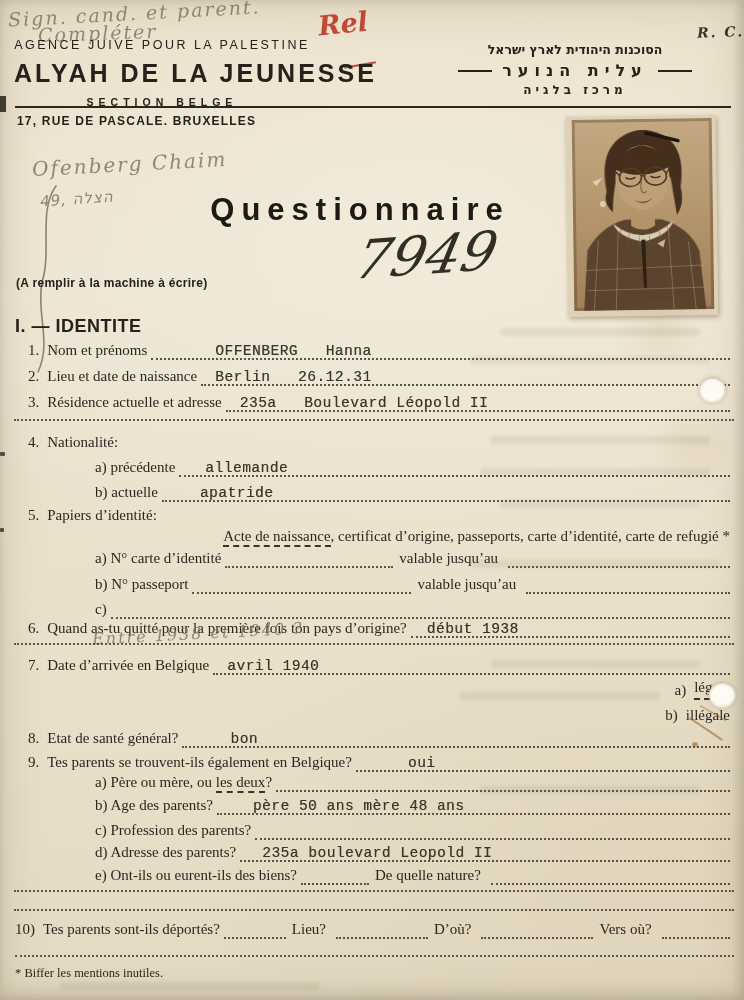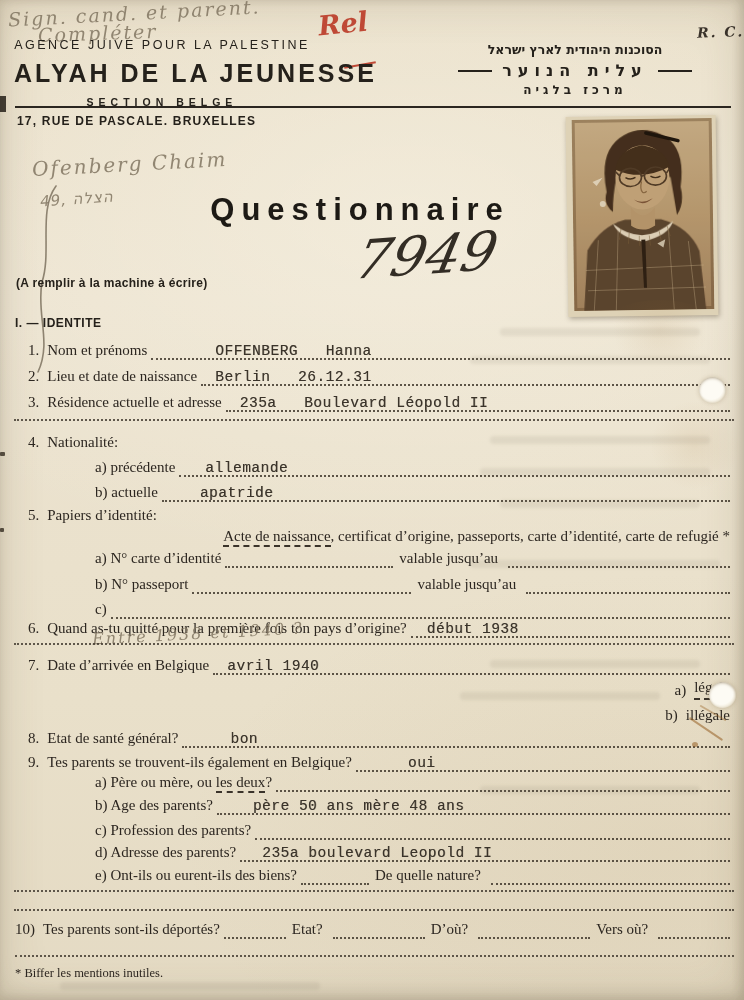--- a/index.html
+++ b/index.html
@@ -46,21 +46,21 @@
   .hw-name { left:32px; top:152px; font-size:20px; letter-spacing:2px; transform:rotate(-3deg); }
   .hw-heb { left:40px; top:190px; font-size:15px; letter-spacing:1px; transform:rotate(-4deg); font-family:"DejaVu Sans", sans-serif; font-style:italic; }
   .hw-entre { left:92px; top:624px; font-size:16px; letter-spacing:2px; transform:rotate(-3deg); }
   .hw-num { left:358px; top:224px; font-size:54px; color:#332d25; transform:skewX(-16deg) rotate(-4deg); font-family:"DejaVu Serif", serif; font-style:italic; font-weight:normal; }
 
   .brace { left:30px; top:182px; }
 
   
   .title { left:150px; top:192px; width:420px; text-align:center; font-size:31px; font-weight:bold; letter-spacing:7px; color:#1d1a15; }
   .subtitle { left:16px; top:276px; font-size:12px; font-weight:bold; letter-spacing:0.3px; color:#25211b; }
-  .sec-head { left:15px; top:316px; font-size:12px; font-weight:bold; letter-spacing:0.5px; color:#25211b; }
+  .sec-head { left:15px; top:316px; font-size:18px; font-weight:bold; letter-spacing:0.5px; color:#25211b; }
 
   
   .row { position:absolute; left:28px; right:14px; display:flex; align-items:flex-end; font-size:15px; line-height:1.25; height:22px; white-space:nowrap; }
   .indent { left:95px;justify-content:flex-end; }
   .qnum { flex:0 0 auto; margin-right:8px; }
   .qlabel { flex:0 0 auto; }
   .fill { flex:1 1 auto; border-bottom:2px dotted rgba(66,58,46,0.85); position:relative; height:20px; margin-left:4px; }
   .fill.fx { flex:0 0 auto; }
   .mid { flex:0 0 auto; margin:0 6px; }
   .ans { position:absolute; bottom:-2px; font-family:"Liberation Mono", monospace; font-size:14.5px; letter-spacing:0.5px; color:#3a332a; white-space:pre; text-shadow:0.4px 0.3px 0.4px rgba(58,51,42,0.5); }
@@ -309,21 +309,21 @@
     <span class="fill"></span>
   </div>
 
   <div class="sep" style="top:890px"></div>
   <div class="sep" style="top:909px"></div>
 
   <div class="row" style="top:917px; left:15px">
     <span class="qnum">10)</span>
     <span class="qlabel">Tes parents sont-ils déportés?</span>
     <span class="fill fx" style="width:62px"></span>
-    <span class="mid">Etat?</span>
+    <span class="mid">Lieu?</span>
     <span class="fill fx" style="width:92px"></span>
     <span class="mid">D’où?</span>
     <span class="fill fx" style="width:112px"></span>
     <span class="mid">Vers où?</span>
     <span class="fill"></span>
   </div>
   <div class="sep" style="top:955px; left:15px"></div>
 
   <div class="abs footnote">* Biffer les mentions inutiles.</div>
 

